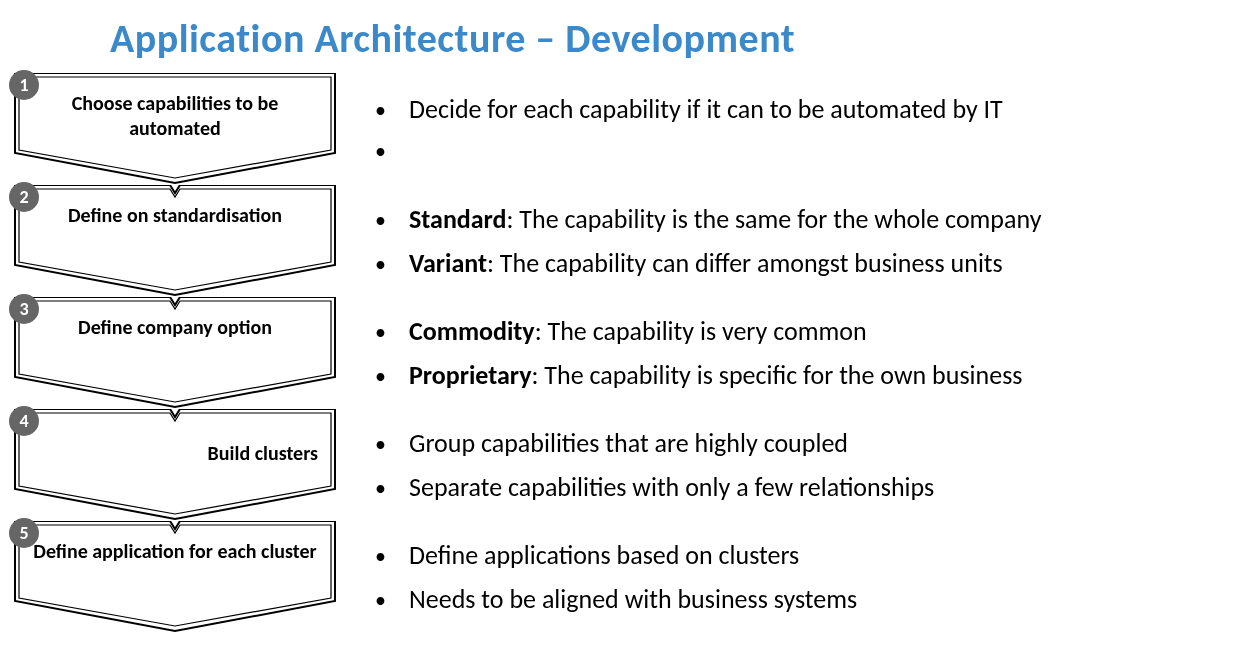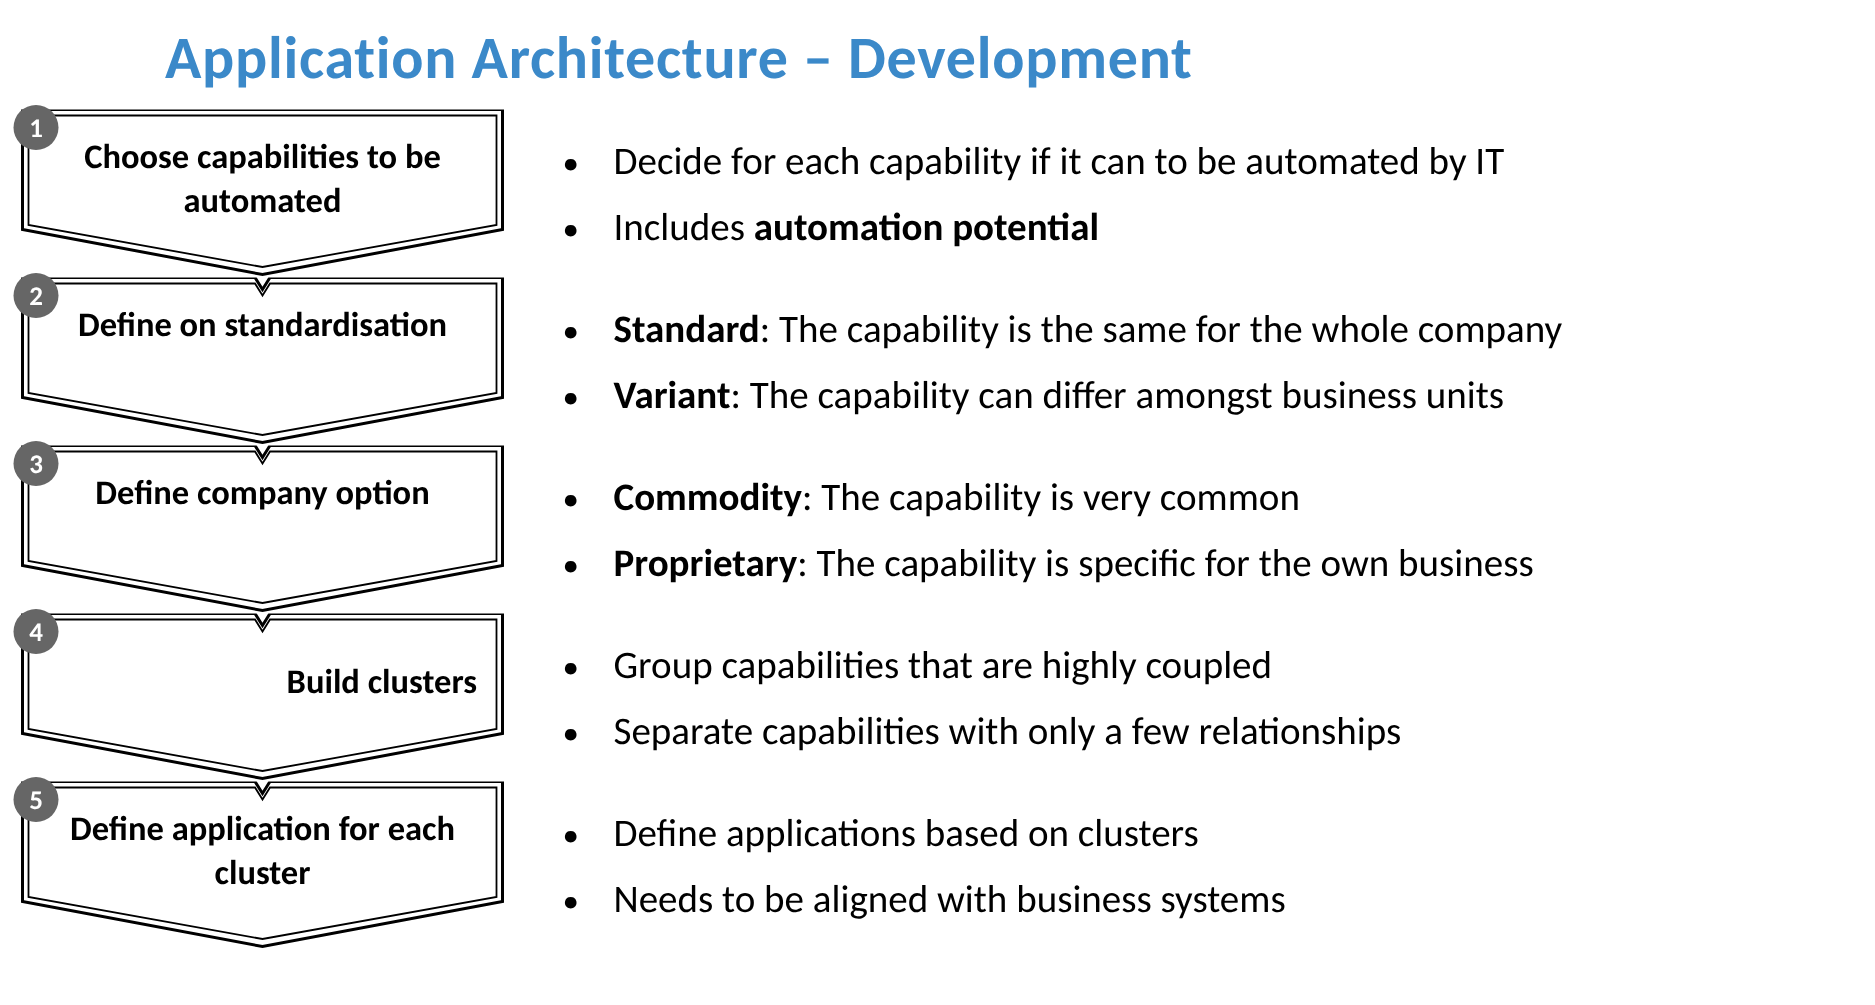--- a/index.html
+++ b/index.html
@@ -59,21 +59,21 @@
     justify-content: center;
     z-index: 2;
   }
   .step-label {
     position: absolute;
     top: 18px;
     left: 0;
     width: 330px;
     text-align: center;
     font-weight: 700;
-    font-size: 23px;
+    font-size: 20px;
     line-height: 1.25;
     color: #000;
     z-index: 2;
     padding: 0 22px;
   }
   .step-label.single {
     top: 32px;
     text-align: right;
   }
 
@@ -157,21 +157,20 @@
     </div>
 
   <div class="bullets-col" id="bullets-col">
       <div class="bullet-group">
         <div class="bullet-item">
           <div class="bullet-dot">•</div>
           <div class="bullet-text">Decide for each capability if it can to be automated by IT</div>
         </div>
         <div class="bullet-item">
           <div class="bullet-dot">•</div>
-          <div class="bullet-text">Includes <b>automation potential</b></div>
         </div>
       </div>
       <div class="bullet-group">
         <div class="bullet-item">
           <div class="bullet-dot">•</div>
           <div class="bullet-text"><b>Standard</b>: The capability is the same for the whole company</div>
         </div>
         <div class="bullet-item">
           <div class="bullet-dot">•</div>
           <div class="bullet-text"><b>Variant</b>: The capability can differ amongst business units</div>

